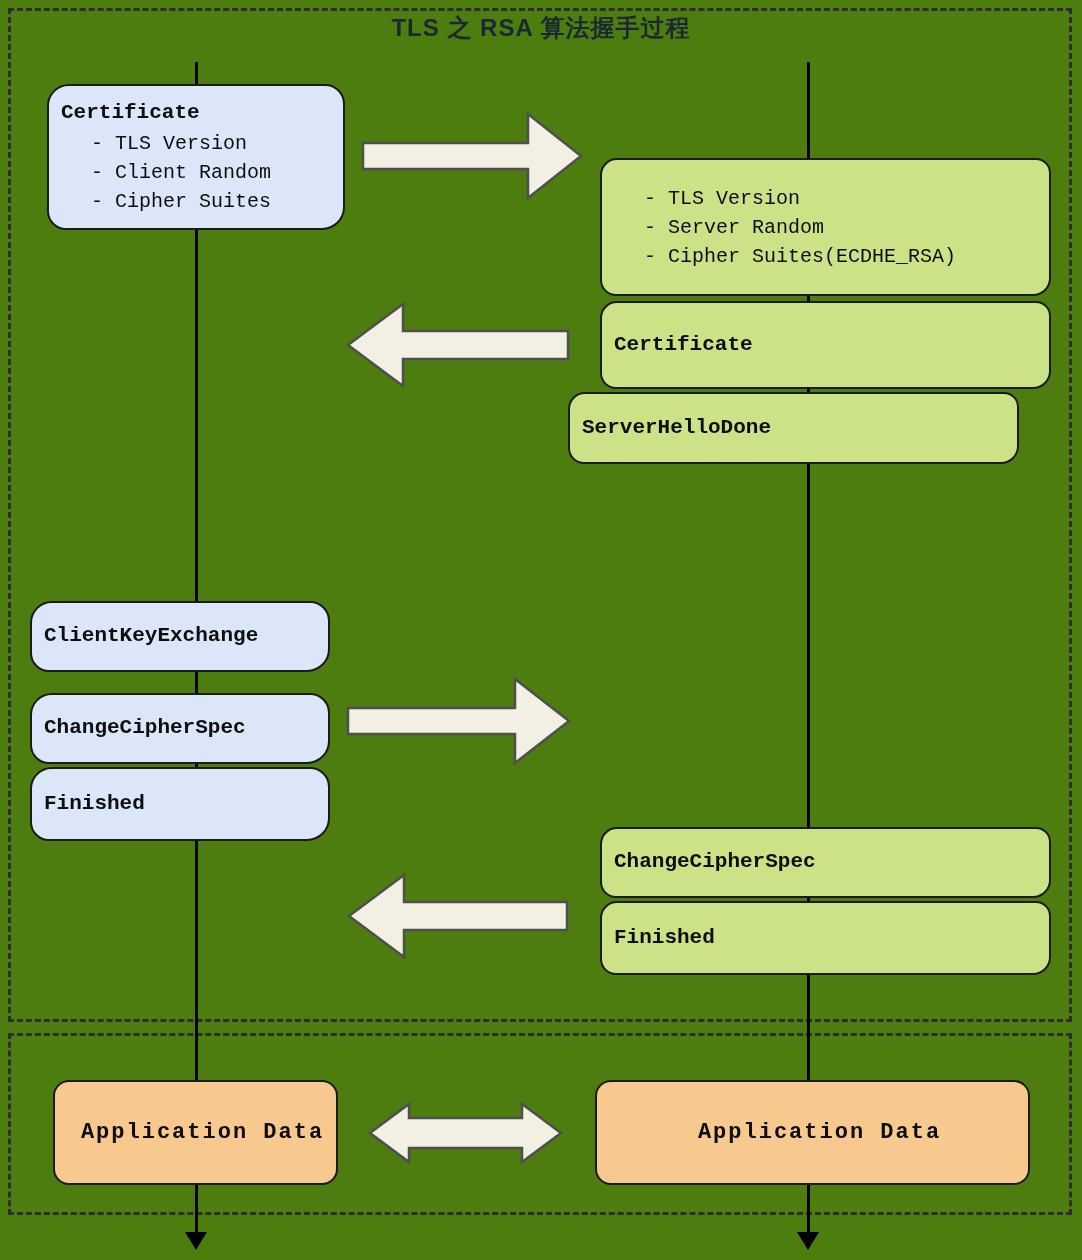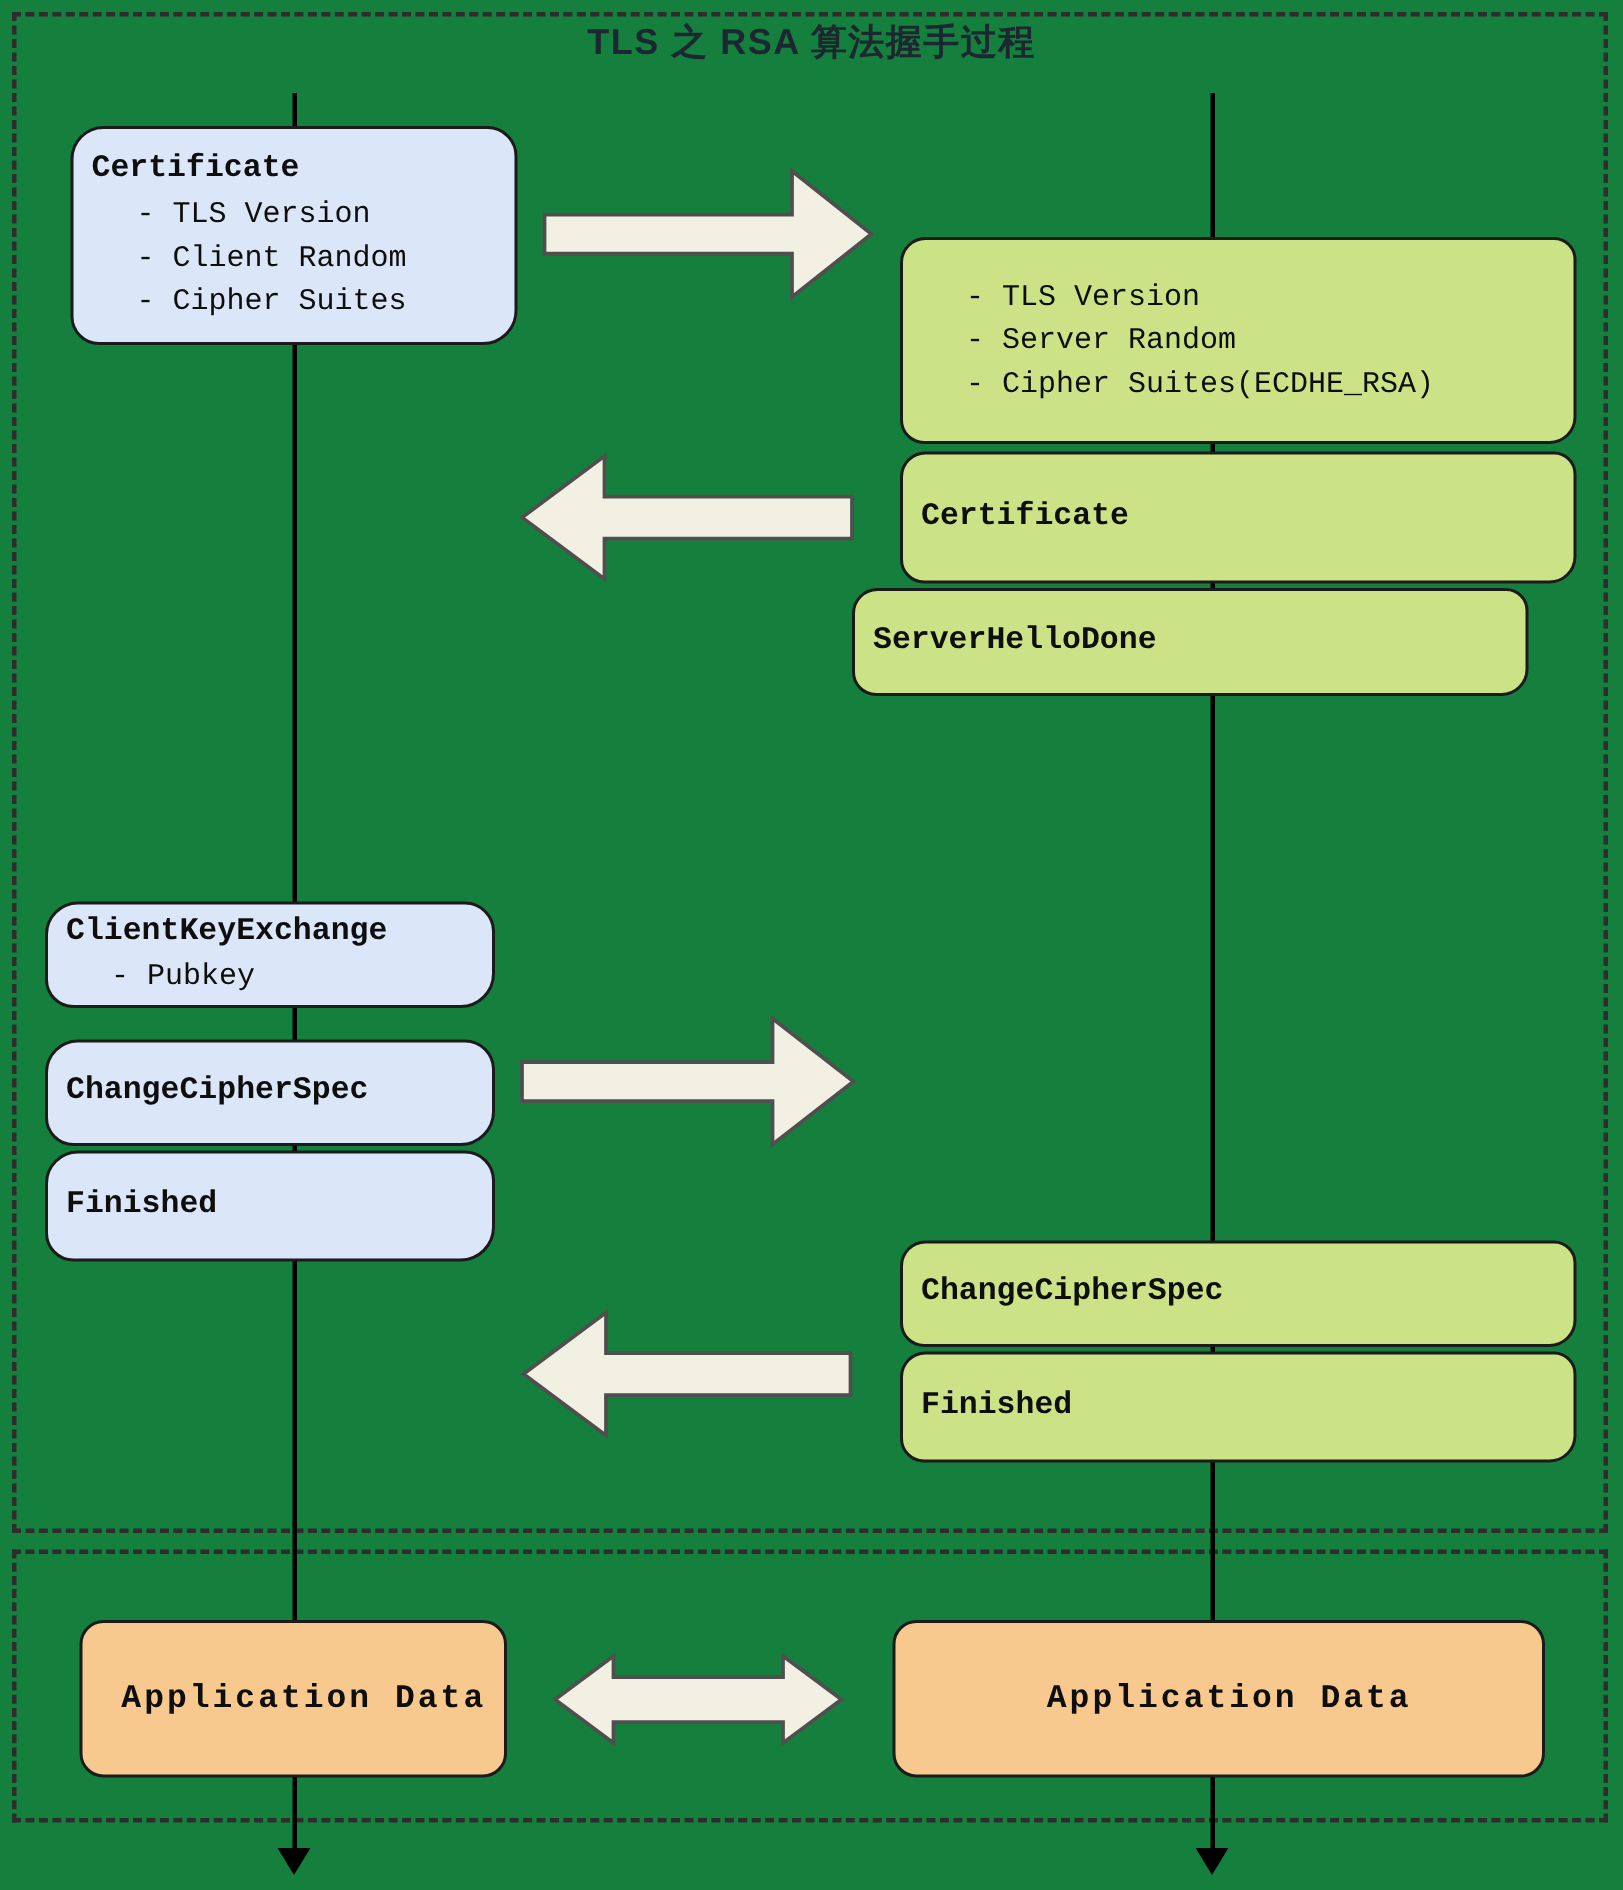--- a/index.html
+++ b/index.html
@@ -1,18 +1,18 @@
 <!DOCTYPE html>
 <html style="--title-color: #1d2732; --line-color: #000000; --dash-color: #2d2d2d; --box-border: #1b1b1b; --client-fill: #dbe6f8; --server-fill: #cbe386; --app-fill: #f8c98e; --arrow-fill: #f2f0e2; --arrow-border: #4f4f4f; --watermark-color: #c9c9c9;"><head>
 <meta charset="utf-8">
 <style>
   html, body { margin:0; padding:0; background:#ffffff; }
   .canvas {
     position:relative; width:1082px; height:1260px;
-    background:#15803d; overflow:hidden;
+    background:#4d7c0f; overflow:hidden;
     font-family:"Liberation Mono","DejaVu Sans Mono",monospace;
   }
   .frame { position:absolute; border:3px dashed var(--dash-color); box-sizing:border-box; }
   .diagram-title {
     position:absolute; top:12px; left:0; width:100%; text-align:center;
     font-family:"Liberation Sans","DejaVu Sans",sans-serif;
     font-weight:bold; font-size:24px; color:var(--title-color); letter-spacing:1px;
   }
   .lifeline { position:absolute; width:3px; background:var(--line-color); }
   .lifehead {
@@ -60,21 +60,20 @@
 
   <div class="box blue" style="left:47px; top:84px; width:298px; height:146px;">
     <div class="bt">Certificate</div>
     <div class="bi">- TLS Version</div>
     <div class="bi">- Client Random</div>
     <div class="bi">- Cipher Suites</div>
   </div>
 
   <div class="box blue" style="left:30px; top:601px; width:300px; height:71px;">
     <div class="bt">ClientKeyExchange</div>
-    <div class="bi">- Pubkey</div>
   </div>
 
   <div class="box blue" style="left:30px; top:693px; width:300px; height:71px;">
     <div class="bt">ChangeCipherSpec</div>
   </div>
 
   <div class="box blue" style="left:30px; top:767px; width:300px; height:74px;">
     <div class="bt">Finished</div>
   </div>
 

